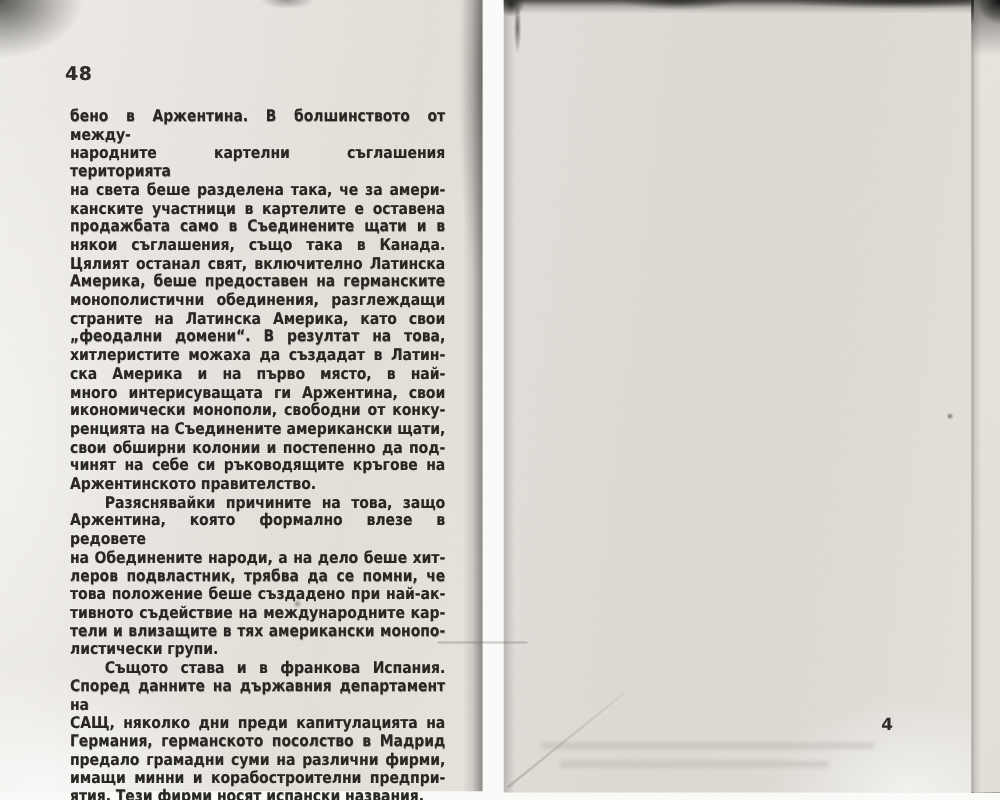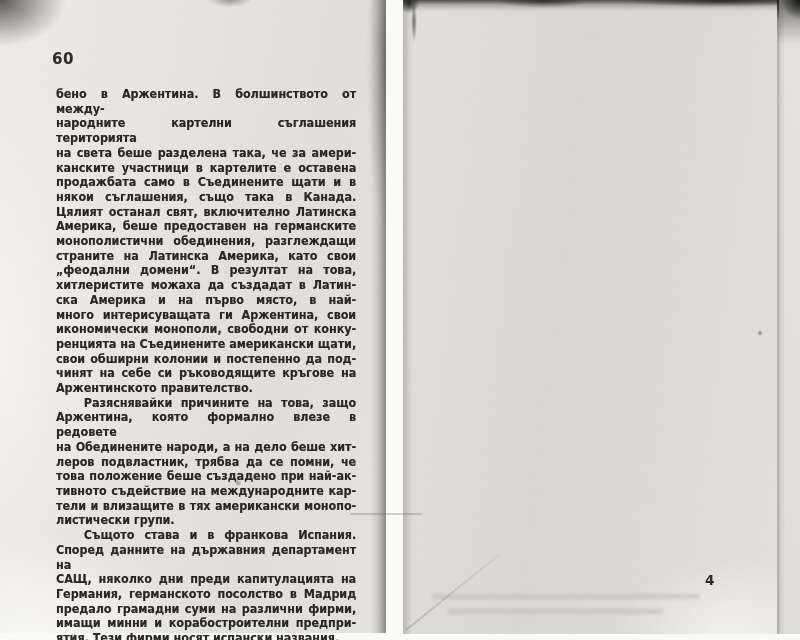--- a/index.html
+++ b/index.html
@@ -74,21 +74,21 @@
   .ghost-2 { left:448px; top:609px; width:215px; }
 
   .noise-overlay { position:absolute; left:0; top:0; pointer-events:none; }
 </style>
 </head>
 <body>
 
 <div class="scan">
 
   <div class="page-left">
-    <div class="page-number pn-left">60</div>
+    <div class="page-number pn-left">48</div>
     <div class="text-block tb-left">
         <div class="line">бено в Аржентина. В болшинството от между-</div>
         <div class="line">народните картелни съглашения територията</div>
         <div class="line">на света беше разделена така, че за амери-</div>
         <div class="line">канските участници в картелите е оставена</div>
         <div class="line">продажбата само в Съединените щати и в</div>
         <div class="line">някои съглашения, също така в Канада.</div>
         <div class="line">Цялият останал свят, включително Латинска</div>
         <div class="line">Америка, беше предоставен на германските</div>
         <div class="line">монополистични обединения, разглеждащи</div>

